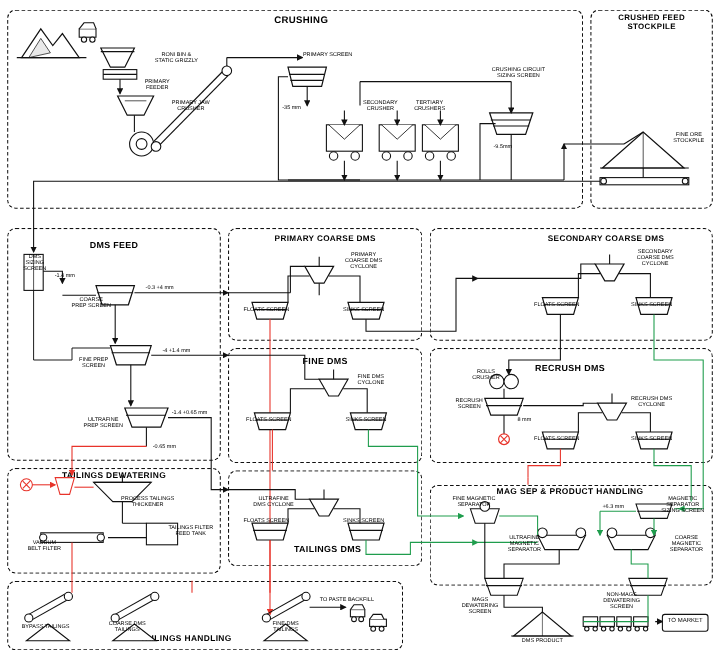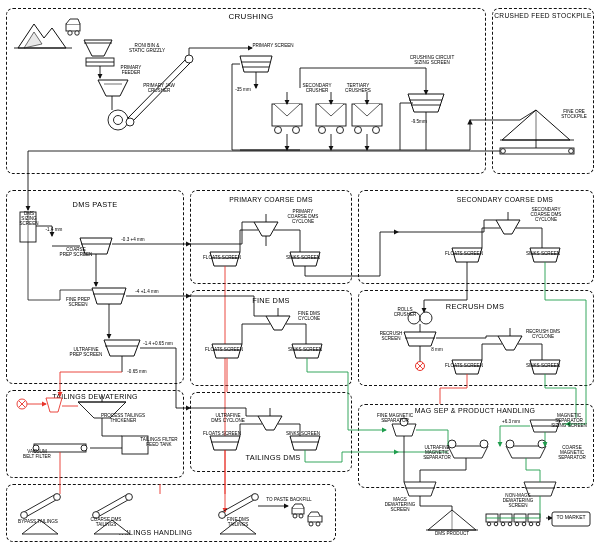--- a/index.html
+++ b/index.html
@@ -1,19 +1,19 @@
 <!DOCTYPE html>
 <html><head>
 <meta charset="utf-8">
 <style>
   html,body{margin:0;padding:0;background:#ffffff;}
   body{width:600px;height:547px;font-family:"Liberation Sans",sans-serif;}
   #stage{position:relative;width:600px;height:547px;overflow:hidden;background:#fff;}
   .box{position:absolute;border:1.6px dashed #111;border-radius:7px;box-sizing:border-box;}
-  .ttl{position:absolute;font-weight:normal;letter-spacing:.3px;color:#000;text-align:center;}
+  .ttl{position:absolute;font-weight:bold;letter-spacing:.3px;color:#000;text-align:center;}
   .lbl{position:absolute;color:#000;text-align:center;line-height:1.08;}
   svg{position:absolute;left:0;top:0;width:600px;height:547px;overflow:visible;}
 </style>
 </head>
 <body>
 
 <div id="stage">
 
   <div class="box" style="left:6px;top:8px;width:480px;height:166px;"></div>
   <div class="box" style="left:492px;top:8px;width:102px;height:166px;"></div>
@@ -22,21 +22,21 @@
   <div class="box" style="left:358px;top:190px;width:236px;height:94px;"></div>
   <div class="box" style="left:190px;top:290px;width:162px;height:96px;"></div>
   <div class="box" style="left:358px;top:290px;width:236px;height:96px;"></div>
   <div class="box" style="left:190px;top:392px;width:162px;height:80px;"></div>
   <div class="box" style="left:6px;top:390px;width:178px;height:88px;"></div>
   <div class="box" style="left:358px;top:404px;width:236px;height:84px;"></div>
   <div class="box" style="left:6px;top:484px;width:330px;height:58px;"></div>
 
   <div class="ttl" style="left:196px;top:12px;width:110px;font-size:8px;">CRUSHING</div>
   <div class="ttl" style="left:494px;top:12px;width:98px;font-size:6.6px;">CRUSHED FEED STOCKPILE</div>
-  <div class="ttl" style="left:50px;top:200px;width:90px;font-size:7.4px;">DMS PASTE</div>
+  <div class="ttl" style="left:50px;top:200px;width:90px;font-size:7.4px;">DMS FEED</div>
   <div class="ttl" style="left:200px;top:196px;width:142px;font-size:6.8px;">PRIMARY COARSE DMS</div>
   <div class="ttl" style="left:430px;top:196px;width:150px;font-size:6.8px;">SECONDARY COARSE DMS</div>
   <div class="ttl" style="left:228px;top:296px;width:86px;font-size:7.4px;">FINE DMS</div>
   <div class="ttl" style="left:430px;top:302px;width:90px;font-size:7.4px;">RECRUSH DMS</div>
   <div class="ttl" style="left:228px;top:453px;width:90px;font-size:7.4px;">TAILINGS DMS</div>
   <div class="ttl" style="left:24px;top:393px;width:142px;font-size:7px;">TAILINGS DEWATERING</div>
   <div class="ttl" style="left:390px;top:407px;width:170px;font-size:7px;">MAG SEP &amp; PRODUCT HANDLING</div>
   <div class="ttl" style="left:100px;top:529px;width:110px;font-size:7px;">TAILINGS HANDLING</div>
 
   <svg viewBox="0 0 600 547">

